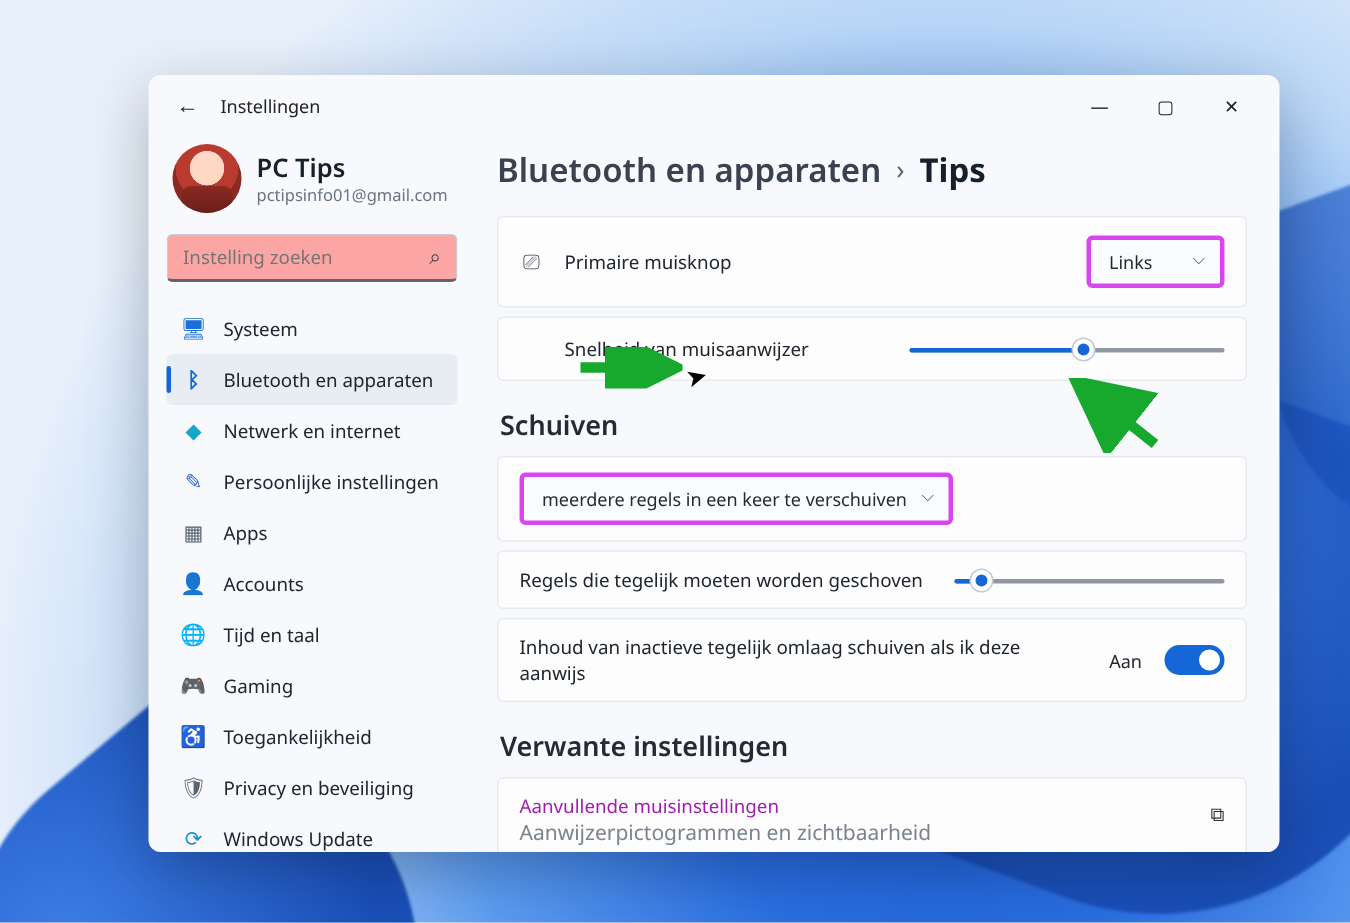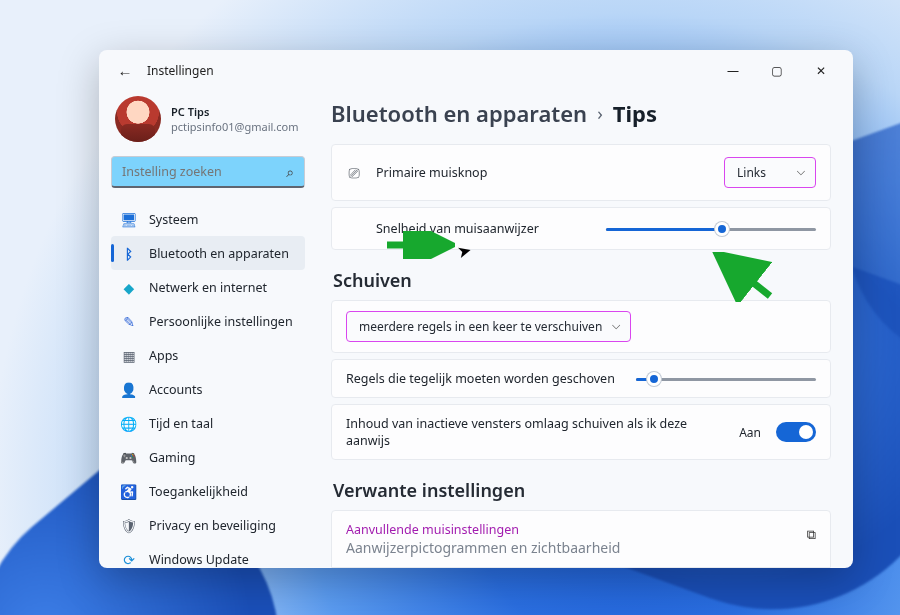--- a/index.html
+++ b/index.html
@@ -29,26 +29,26 @@
   .user { display:flex; align-items:center; gap:10px; padding: 6px 4px 14px 4px;}
   .avatar {
     width: 46px; height: 46px; border-radius: 50%;
     background: radial-gradient(circle at 50% 35%, #ffd7c2 0 30%, #b93a2f 31% 55%, #8a2a22 56% 100%);
     position: relative; overflow:hidden;
   }
   .avatar::after{
     content:""; position:absolute; left:6px; bottom:0; width:34px; height:18px;
     background: linear-gradient(#8a2a22,#6a1f1a); border-radius: 6px 6px 0 0;
   }
-  .user .name { font-size: 11px; font-weight:600; color:#182028;}
+  .user .name { font-size: 17px; font-weight:600; color:#182028;}
   .user .email { font-size: 11px; color:#6a7380;}
   .search {
     display:flex; align-items:center; justify-content:space-between;
     border:1px solid #c8ccd4; border-bottom:2px solid #5f6570;
-    border-radius:4px; padding: 6px 10px; background:#7dd3fc; margin-bottom: 14px;
+    border-radius:4px; padding: 6px 10px; background:#fca5a5; margin-bottom: 14px;
     font-size:12.5px; height:32px;
   }
   .search input{ border:none; outline:none; background:transparent; width: 150px; font-size:12.5px; color:#555;}
   .nav { list-style:none; }
   .nav li {
     display:flex; align-items:center; gap:12px; height:34px; padding: 0 10px;
     border-radius:4px; font-size:12.5px; color:#20262e; cursor:pointer; position:relative;
   }
   .nav li.active { background:#e8edf3; }
   .nav li.active::before{
@@ -62,21 +62,21 @@
   .crumb .sep { font-size:18px; color:#5a6370;}
   .crumb .current { font-size:22px; font-weight:700; color:#17202a;}
   .card {
     background:#fdfdfe; border:1px solid #e7eaef; border-radius:4px;
     padding: 12px 14px; display:flex; align-items:center; gap:14px;
     margin-bottom: 6px; font-size:12.5px; color:#20262e;
   }
   .card .lbl { flex:1; }
   .card.compact{ padding: 10px 14px; }
   .select {
-    border:1px solid #d946ef; border-radius:4px; padding:6px 28px 6px 12px;
+    border:3px solid #d946ef; border-radius:4px; padding:6px 28px 6px 12px;
     font-size:12px; background:#fafbfd; position:relative; min-width:92px; cursor:pointer;
     color:#242a33;
   }
   .select.wide{ min-width: 260px; }
   .select::after{ content:"⌵"; position:absolute; right:10px; top:5px; font-size:11px; color:#555;}
   .section-h{ font-size:18px; font-weight:600; color:#252b34; margin: 18px 2px 8px 2px;}
   .slider { position:relative; width: 210px; height: 16px; }
   .slider.small{ width: 180px;}
   .slider .track{ position:absolute; left:0; right:0; top:7px; height:3px; background:#8f97a3; border-radius:2px;}
   .slider .fill{ position:absolute; left:0; top:7px; height:3px; background:#1566d6; border-radius:2px;}
@@ -224,21 +224,21 @@
       <div class="card compact">
         <span class="lbl">Regels die tegelijk moeten worden geschoven</span>
         <div class="slider small">
           <div class="track"></div>
           <div class="fill" id="fill2" style="width: 10%;"></div>
           <div class="thumb" id="thumb2" style="left: 10%;"></div>
         </div>
       </div>
 
       <div class="card compact">
-        <span class="lbl">Inhoud van inactieve vensters omlaag schuiven als ik deze aanwijs</span>
+        <span class="lbl">Inhoud van inactieve tegelijk omlaag schuiven als ik deze aanwijs</span>
         <span class="toggle-label">Aan</span>
         <div class="toggle"></div>
       </div>
 
       <div class="section-h">Verwante instellingen</div>
 
       <div class="link-card">
         <div>
           <div style="font-size:12.5px;color:#a21caf;">Aanvullende muisinstellingen</div>
           <div class="sub">Aanwijzerpictogrammen en zichtbaarheid</div>

